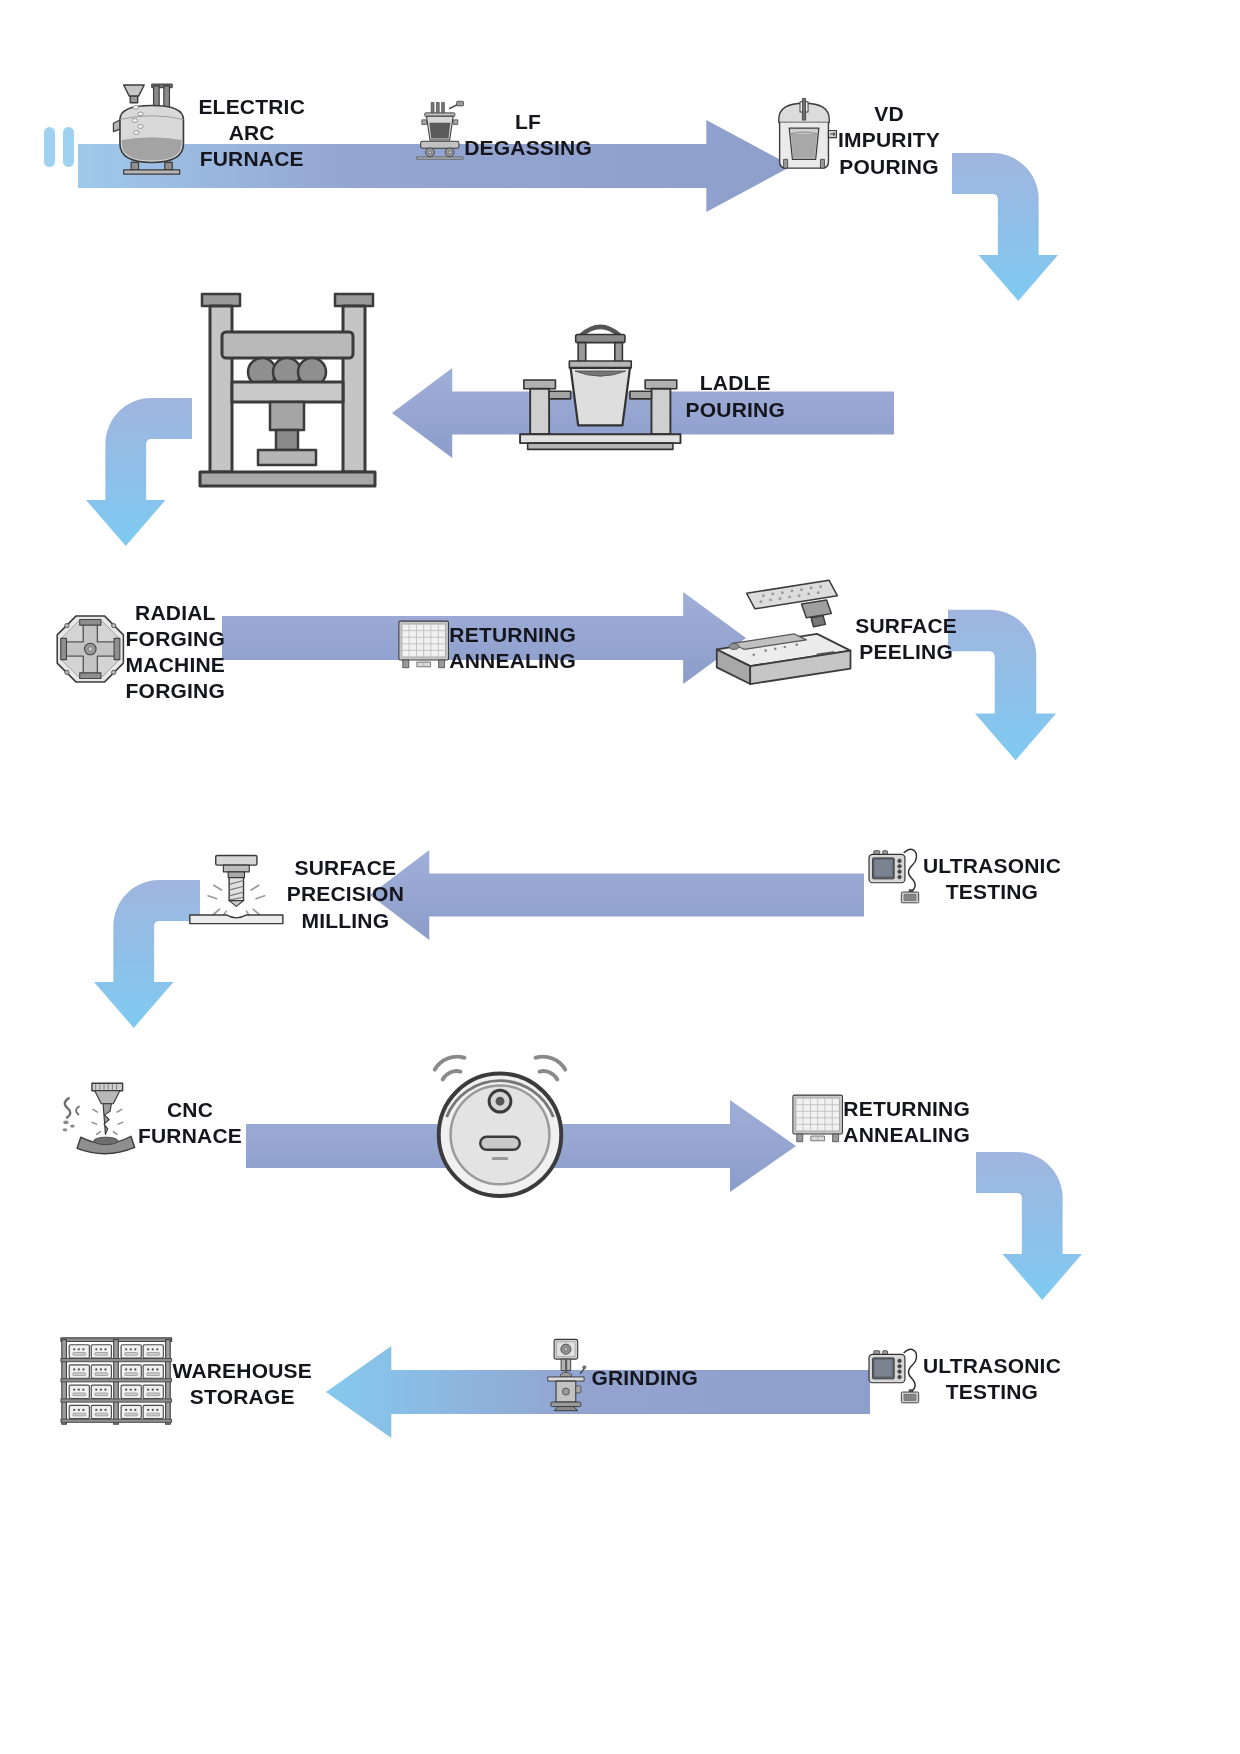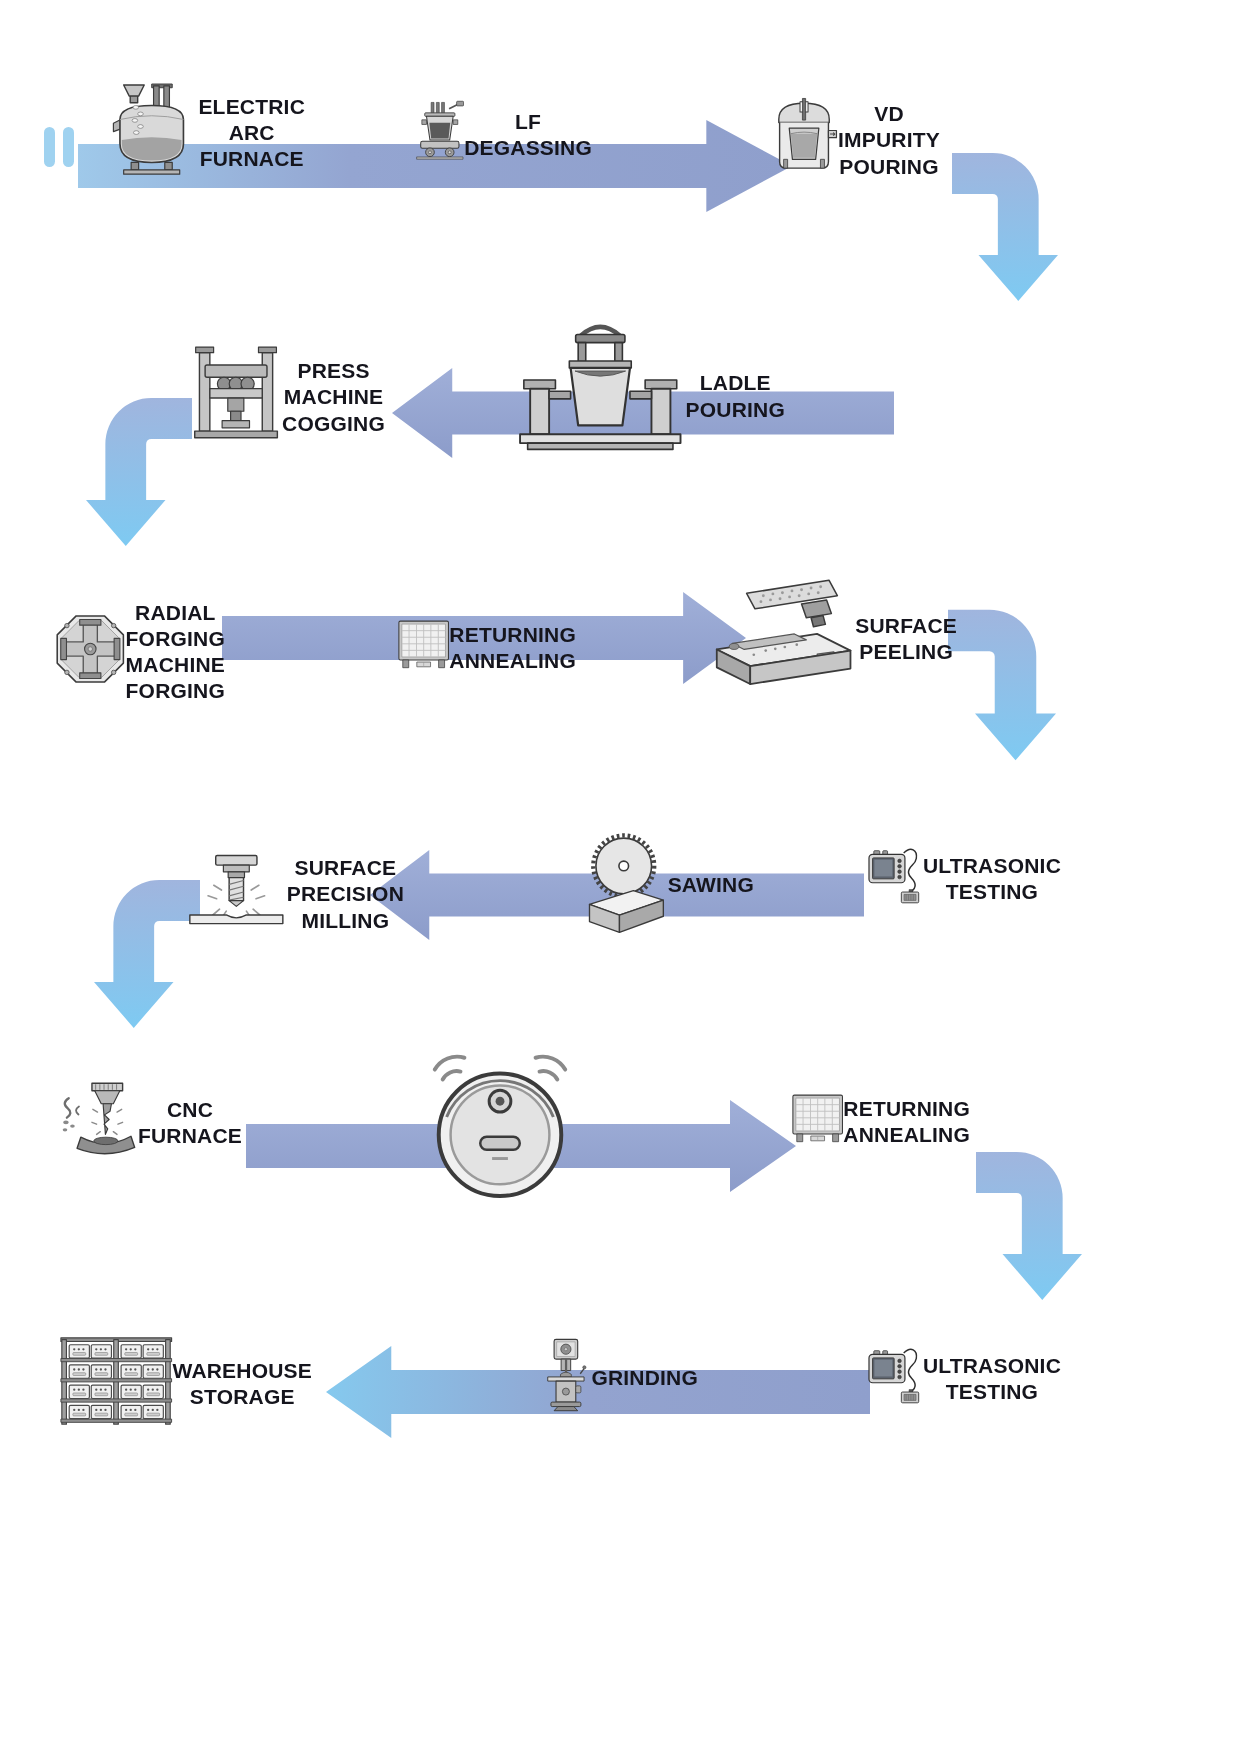--- a/index.html
+++ b/index.html
@@ -178,22 +178,20 @@
         <circle cx="72" cy="80" r="14" fill="#8f8f8f" stroke-width="2.5"></circle>
         <circle cx="97" cy="80" r="14" fill="#8f8f8f" stroke-width="2.5"></circle>
         <circle cx="122" cy="80" r="14" fill="#8f8f8f" stroke-width="2.5"></circle>
         <rect x="42" y="90" width="111" height="20" fill="#c9c9c9" stroke-width="3"></rect>
         <rect x="80" y="110" width="34" height="28" fill="#a5a5a5" stroke-width="2.5"></rect>
         <rect x="86" y="138" width="22" height="20" fill="#8a8a8a" stroke-width="2.5"></rect>
         <rect x="68" y="158" width="58" height="15" fill="#b5b5b5" stroke-width="2.5"></rect>
         <rect x="10" y="180" width="175" height="14" fill="#a8a8a8" stroke-width="3"></rect>
       </g>
     </svg>
-    <div class="stage-label">PRESS MACHINE
-COGGING</div>
   </div>
 
   <div class="stage" style="left:55px;top:570px;width:170px">
     <svg width="158" height="158" viewBox="0 0 160 160">
       <g stroke="#3b3b3b" stroke-width="3" stroke-linejoin="round">
         <polygon points="48,5 112,5 155,48 155,112 112,155 48,155 5,112 5,48" fill="#e8e8e8" stroke-width="3.5"></polygon>
         <polygon points="54,16 106,16 144,54 144,106 106,144 54,144 16,106 16,54" fill="#d4d4d4" stroke="#9a9a9a" stroke-width="2"></polygon>
         <circle cx="27" cy="27" r="5" fill="#b5b5b5" stroke="#555" stroke-width="2"></circle>
         <circle cx="133" cy="27" r="5" fill="#b5b5b5" stroke="#555" stroke-width="2"></circle>
         <circle cx="27" cy="133" r="5" fill="#b5b5b5" stroke="#555" stroke-width="2"></circle>
@@ -299,33 +297,20 @@
             <line x1="142" y1="164" x2="142" y2="184"></line>
           <line x1="150" y1="164" x2="150" y2="184"></line>
             <line x1="158" y1="164" x2="158" y2="184"></line>
         </g>
       </g>
     </svg>
     <div class="stage-label">ULTRASONIC
 TESTING</div>
   </div>
 
-  <div class="stage" style="left:582px;top:786px;width:172px">
-    <svg width="168" height="192" viewBox="0 0 160 192">
-      <g stroke="#3b3b3b" stroke-linejoin="round">
-        <circle cx="78" cy="66" r="57" fill="none" stroke="#444" stroke-width="8" stroke-dasharray="5 5.2"></circle>
-        <circle cx="78" cy="66" r="52" fill="#e6e6e6" stroke-width="3"></circle>
-        <circle cx="78" cy="66" r="9" fill="#ffffff" stroke-width="3"></circle>
-        <polygon points="14,138 96,112 152,130 70,158" fill="#f2f2f2" stroke-width="2.5"></polygon>
-        <polygon points="14,138 70,158 70,190 14,170" fill="#c4c4c4" stroke-width="2.5"></polygon>
-        <polygon points="70,158 152,130 152,160 70,190" fill="#a9a9a9" stroke-width="2.5"></polygon>
-      </g>
-    </svg>
-    <div class="stage-label">SAWING</div>
-  </div>
 
   <div class="stage" style="left:186px;top:814px;width:218px">
     <svg width="210" height="155" viewBox="0 0 210 158">
       <g stroke="#3b3b3b" stroke-width="3" stroke-linejoin="round">
         <rect x="62" y="4" width="86" height="20" rx="3" fill="#d6d6d6"></rect>
         <rect x="78" y="24" width="54" height="14" fill="#bdbdbd" stroke-width="2.5"></rect>
         <rect x="88" y="38" width="34" height="12" fill="#a8a8a8" stroke-width="2.5"></rect>
         <rect x="90" y="50" width="30" height="48" fill="#e0e0e0"></rect>
         <g stroke="#777" stroke-width="2.5">
           <line x1="90" y1="64" x2="120" y2="56"></line>

